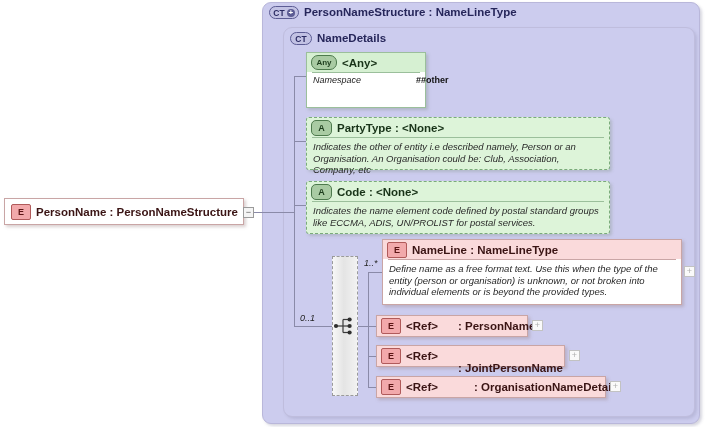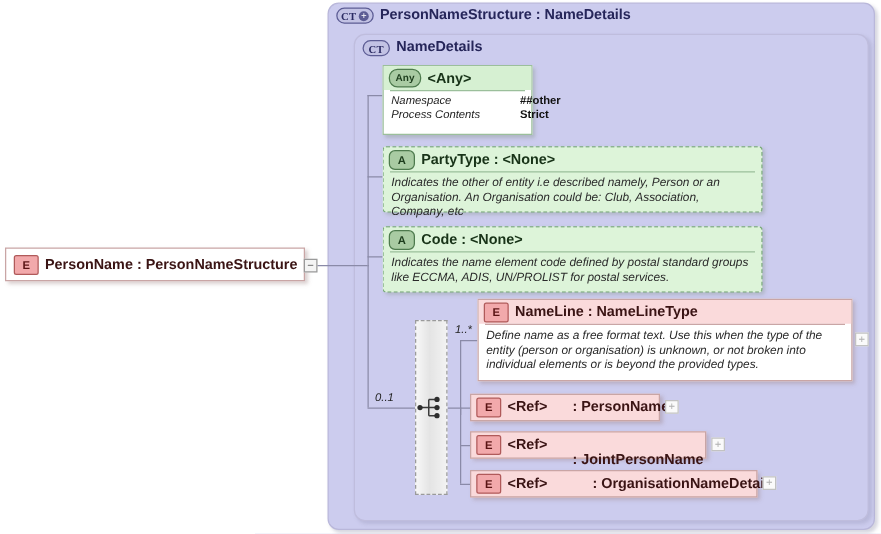--- a/index.html
+++ b/index.html
@@ -30,21 +30,20 @@
     position:absolute;font-weight:bold;font-size:11.5px;color:#26265a;
     white-space:nowrap;
   }
   .badge-ct{
     position:absolute;box-sizing:border-box;
     border:1.2px solid #5c5c94;border-radius:7px;
     background:#c2c2e4;color:#2b2b63;
     font-size:8.5px;font-weight:bold;letter-spacing:.2px;
     display:flex;align-items:center;justify-content:center;
     height:13px;
-    font-family:Liberation Serif, serif;
   }
   .badge-ct .plus{
     display:inline-block;width:8px;height:8px;margin-left:2px;
     border-radius:50%;background:#5c5c94;color:#ffffff;
     font-size:8px;line-height:7.5px;text-align:center;font-weight:bold;
   }
 
   
   .node{position:absolute;box-sizing:border-box;}
   .node-head{
@@ -143,21 +142,21 @@
 </head>
 <body>
 
 <div id="stage">
 
   <div class="ct-outer"></div>
   <div class="badge-ct" style="left:269px;top:6px;width:30px;">
     <span>CT</span>
       <span class="plus">+</span>
   </div>
-  <div class="ct-title" style="left:304px;top:6px;">PersonNameStructure : NameDetails</div>
+  <div class="ct-title" style="left:304px;top:6px;">PersonNameStructure : NameLineType</div>
 
   <div class="ct-inner"></div>
   <div class="badge-ct" style="left:290px;top:32px;width:22px;">
     <span>CT</span>
   </div>
   <div class="ct-title" style="left:317px;top:32px;">NameDetails</div>
 
   <div class="ln lnh" style="left:253px;top:212px;width:41px;"></div>
   <div class="ln lnv" style="left:294px;top:76px;height:137px;"></div>
   <div class="ln lnh" style="left:294px;top:76px;width:12px;"></div>
@@ -185,24 +184,20 @@
   <div class="node g-solid" style="left:306px;top:52px;width:120px;height:56px;">
     <div class="node-head">
       <span class="badge-any">Any</span>
       <span class="node-title g-title">&lt;Any&gt;</span>
     </div>
     <div class="sep-g"></div>
     <div class="kv-col">
       <div class="kv" style="padding-bottom:0;">
         <span class="k">Namespace</span>
         <span class="v">##other</span>
-      </div>
-      <div class="kv" style="padding-top:0;">
-        <span class="k">Process Contents</span>
-        <span class="v">Strict</span>
       </div>
     </div>
   </div>
 
   <div class="node g-dash" style="left:306px;top:117px;width:304px;height:53px;">
     <div class="node-head">
       <span class="badge-a">A</span>
       <span class="node-title g-title">PartyType : &lt;None&gt;</span>
     </div>
     <div class="sep-g"></div>

